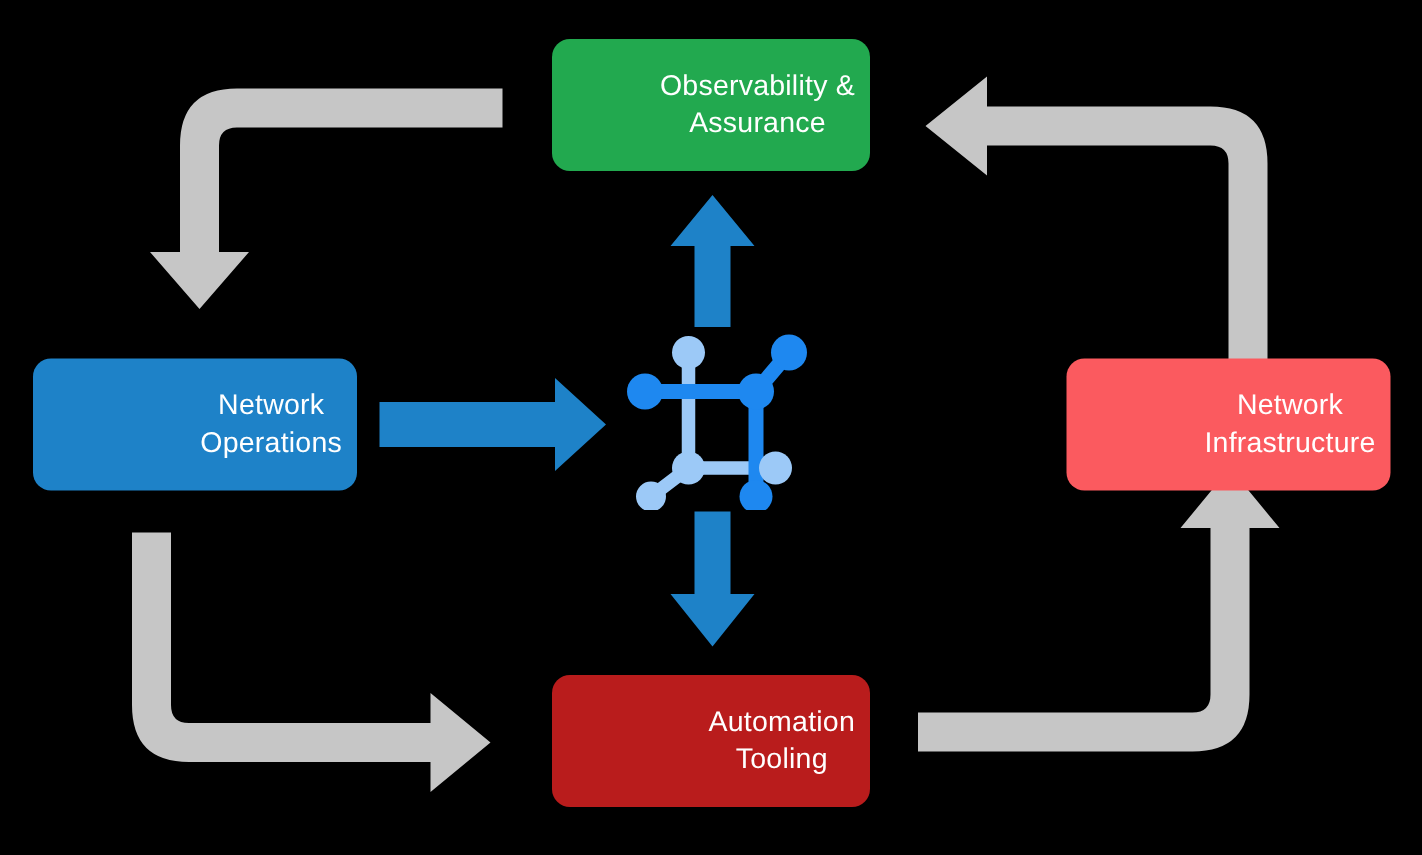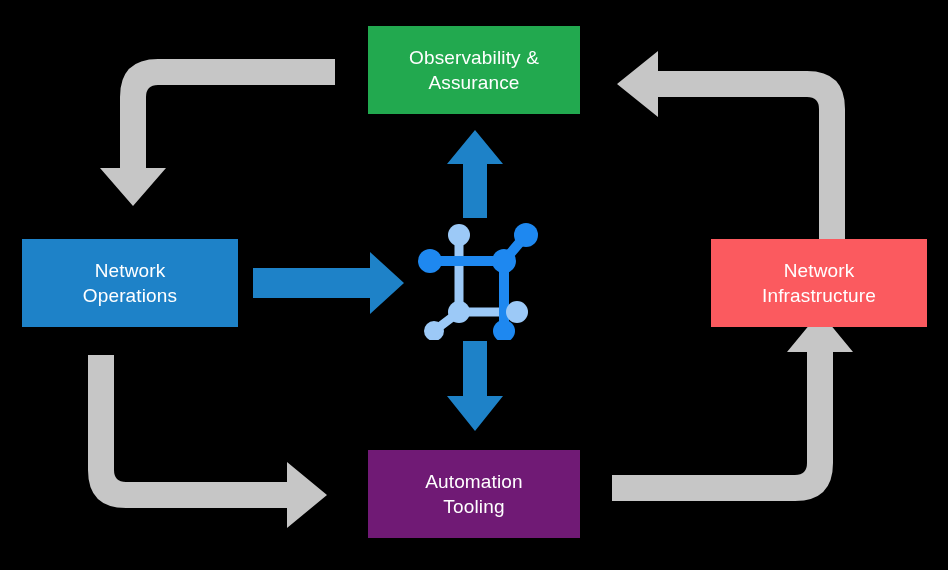--- a/index.html
+++ b/index.html
@@ -24,22 +24,22 @@
     position: absolute;
     left: 0;
     top: 0;
     width: 948px;
     height: 570px;
   }
   .node-box {
     position: absolute;
     display: flex;
     align-items: center;
-    justify-content: center;
-    border-radius: 0;
+    justify-content: flex-end;
+    border-radius: 12px;
     box-sizing: border-box;
     text-align: center;
     color: #ffffff;
     font-size: 19px;
     line-height: 1.32;
     font-weight: 400;
     letter-spacing: 0.15px;
     padding: 4px 10px;
     user-select: none;
   }
@@ -191,18 +191,18 @@
   <div class="node-box" id="node-operations" style="background: rgb(30, 130, 200);">
     <span class="node-label">Network
 Operations</span>
   </div>
 
   <div class="node-box" id="node-infrastructure" style="background: rgb(251, 90, 95);">
     <span class="node-label">Network
 Infrastructure</span>
   </div>
 
-  <div class="node-box" id="node-automation" style="background: #701a75;">
+  <div class="node-box" id="node-automation" style="background: #b91c1c;">
     <span class="node-label">Automation
 Tooling</span>
   </div>
 
 </div>
 
 </body></html>

